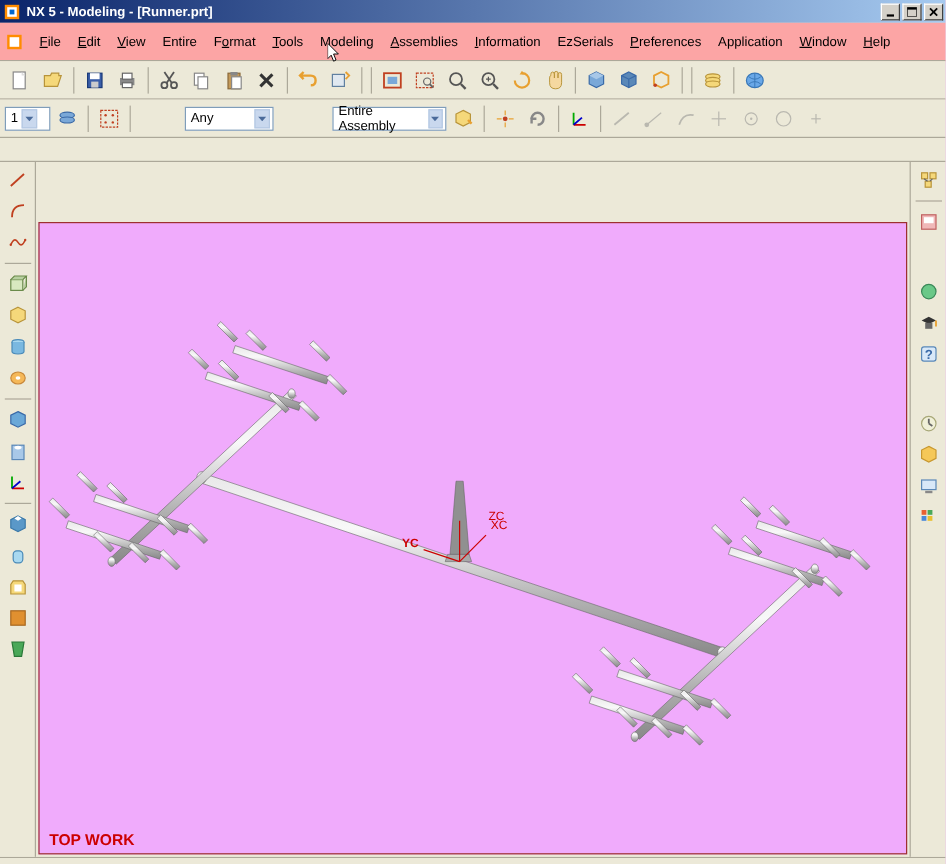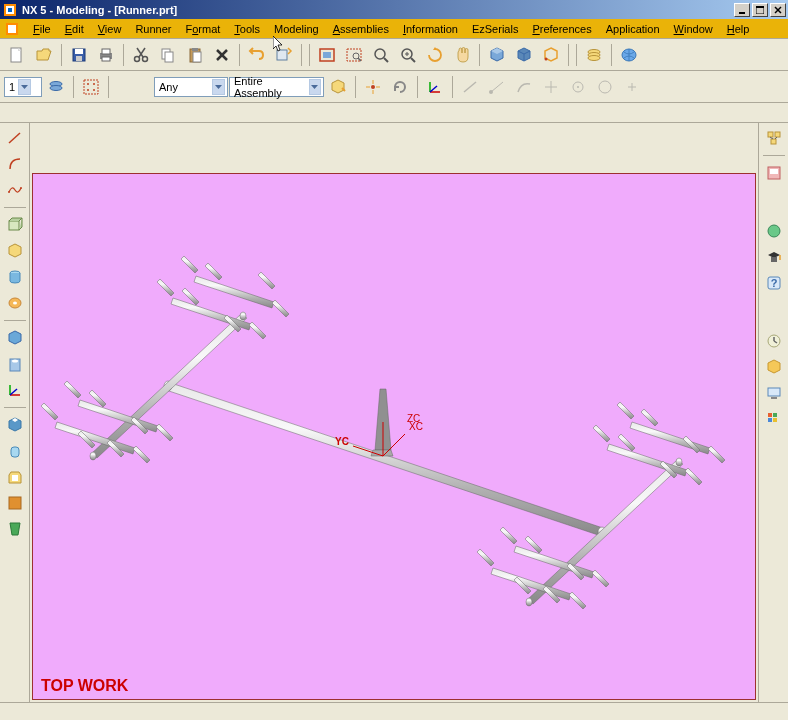--- a/index.html
+++ b/index.html
@@ -2,38 +2,38 @@
 <html><head>
 <meta charset="utf-8">
 <style>
 * { margin: 0; padding: 0; box-sizing: border-box; font-family: Tahoma, Arial, sans-serif; font-size: 11px; }
 body { background: #ece9d8; width: 788px; height: 720px; overflow: hidden; }
 .titlebar { height: 19px; background: linear-gradient(to right, #0a246a, #a6caf0); color: #fff; display: flex; align-items: center; padding: 0 2px; }
 .titlebar .icon { width: 16px; height: 16px; margin-right: 4px; display: flex; align-items: center; justify-content: center; }
 .titlebar .title { flex: 1; font-weight: bold; }
 .titlebar .winbtns { display: flex; gap: 2px; }
 .winbtn { width: 16px; height: 14px; background: #d4d0c8; border: 1px solid #fff; border-right-color: #404040; border-bottom-color: #404040; display: flex; align-items: center; justify-content: center; color: #000; font-weight: bold; font-size: 9px; cursor: pointer; }
-.menubar { height: 20px; background: #eab308; display: flex; align-items: center; padding: 0 4px; border-bottom: 1px solid #aca899; }
+.menubar { height: 32px; background: #fca5a5; display: flex; align-items: center; padding: 0 4px; border-bottom: 1px solid #aca899; }
 .menubar .mdi-icon { width: 16px; height: 16px; margin-right: 6px; }
 .menu-item { padding: 2px 7px; cursor: pointer; }
 .menu-item .u { text-decoration: underline; }
 .toolbar { display: flex; align-items: center; background: #ece9d8; padding: 2px 4px; border-bottom: 1px solid #aca899; gap: 1px; min-height: 32px; }
 .tbtn { width: 26px; height: 26px; display: flex; align-items: center; justify-content: center; border: 1px solid transparent; cursor: pointer; border-radius: 2px; }
 .tsep { width: 1px; height: 22px; background: #aca899; margin: 0 3px; }
 .combo { height: 20px; border: 1px solid #7f9db9; background: #fff; display: flex; align-items: center; padding: 0 2px 0 4px; cursor: pointer; }
 .combo .arrow { width: 13px; height: 16px; background: #c9d8ee; border: 1px solid #b5c9e3; display: flex; align-items: center; justify-content: center; margin-left: 3px; }
 .statusbar { height: 20px; background: #ece9d8; border-top: 1px solid #aca899; }
 .workspace { display: flex; height: 579px; }
 .left-toolbar, .right-toolbar { width: 30px; background: #ece9d8; display: flex; flex-direction: column; align-items: center; padding: 3px 0; gap: 2px; border-right: 1px solid #aca899; }
 .right-toolbar { border-right: none; border-left: 1px solid #aca899; }
 .left-toolbar .tsep-h, .right-toolbar .tsep-h { height: 1px; width: 22px; background: #aca899; margin: 3px 0; }
 .tbtn-sm { width: 24px; height: 24px; display: flex; align-items: center; justify-content: center; border: 1px solid transparent; cursor: pointer; }
 .viewport-container { flex: 1; background: #ece9d8; padding: 2px; display: flex; }
 .viewport { flex: 1; background: #f0abfc; border: 1px solid #9d3030; position: relative; overflow: hidden; margin-top: 48px; }
-.viewport-label { position: absolute; bottom: 4px; left: 8px; color: #c00; font-weight: bold; font-size: 16px; }
+.viewport-label { position: absolute; bottom: 4px; left: 8px; color: #c00; font-weight: bold; font-size: 13px; }
 .axis-label { position: absolute; color: #c00; font-size: 10px; }
 svg.ico { width: 18px; height: 18px; }
 svg.ico-sm { width: 16px; height: 16px; }
 .cursor-overlay { position: absolute; pointer-events: none; z-index: 100; }
 </style>
 </head>
 <body>
 
 <div class="titlebar">
   <span class="icon">
@@ -68,21 +68,21 @@
 <div class="menubar">
   <span class="mdi-icon">
     <svg class="ico-sm" viewBox="0 0 16 16">
         <rect x="2" y="2" width="12" height="12" fill="#ff8c00"></rect>
         <rect x="4" y="4" width="8" height="8" fill="#fff"></rect>
       </svg>
   </span>
   <div class="menu-item"><span class="u">F</span>ile</div>
   <div class="menu-item"><span class="u">E</span>dit</div>
   <div class="menu-item"><span class="u">V</span>iew</div>
-  <div class="menu-item">Runner</div>
+  <div class="menu-item">Entire</div>
   <div class="menu-item">F<span class="u">o</span>rmat</div>
   <div class="menu-item"><span class="u">T</span>ools</div>
   <div class="menu-item">Modeling</div>
   <div class="menu-item"><span class="u">A</span>ssemblies</div>
   <div class="menu-item"><span class="u">I</span>nformation</div>
   <div class="menu-item">EzSerials</div>
   <div class="menu-item"><span class="u">P</span>references</div>
   <div class="menu-item">Application</div>
   <div class="menu-item"><span class="u">W</span>indow</div>
   <div class="menu-item"><span class="u">H</span>elp</div>
@@ -266,21 +266,21 @@
   <div class="tsep"></div>
   <div class="combo" style="width:74px;margin-left:41px;">
     <span>Any</span>
     <span style="flex:1"></span>
     <span class="arrow">
         <svg width="7" height="4" viewBox="0 0 7 4">
           <path d="M0 0 L7 0 L3.5 4 Z" fill="#4a6a9a"></path>
         </svg>
       </span>
   </div>
-  <div class="combo" style="width:95px;">
+  <div class="combo" style="width:95px;margin-left:48px;">
     <span>Entire Assembly</span>
     <span style="flex:1"></span>
     <span class="arrow">
         <svg width="7" height="4" viewBox="0 0 7 4">
           <path d="M0 0 L7 0 L3.5 4 Z" fill="#4a6a9a"></path>
         </svg>
       </span>
   </div>
   <div class="tbtn">
       <svg class="ico" viewBox="0 0 18 18">

